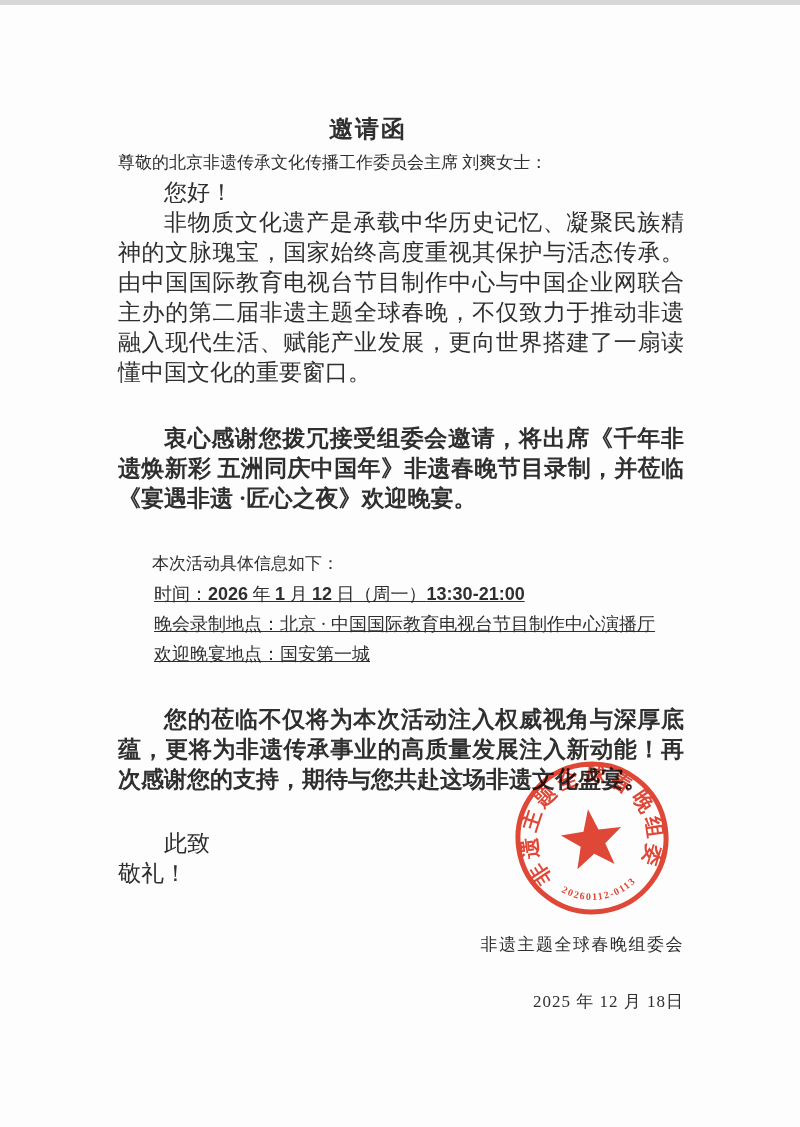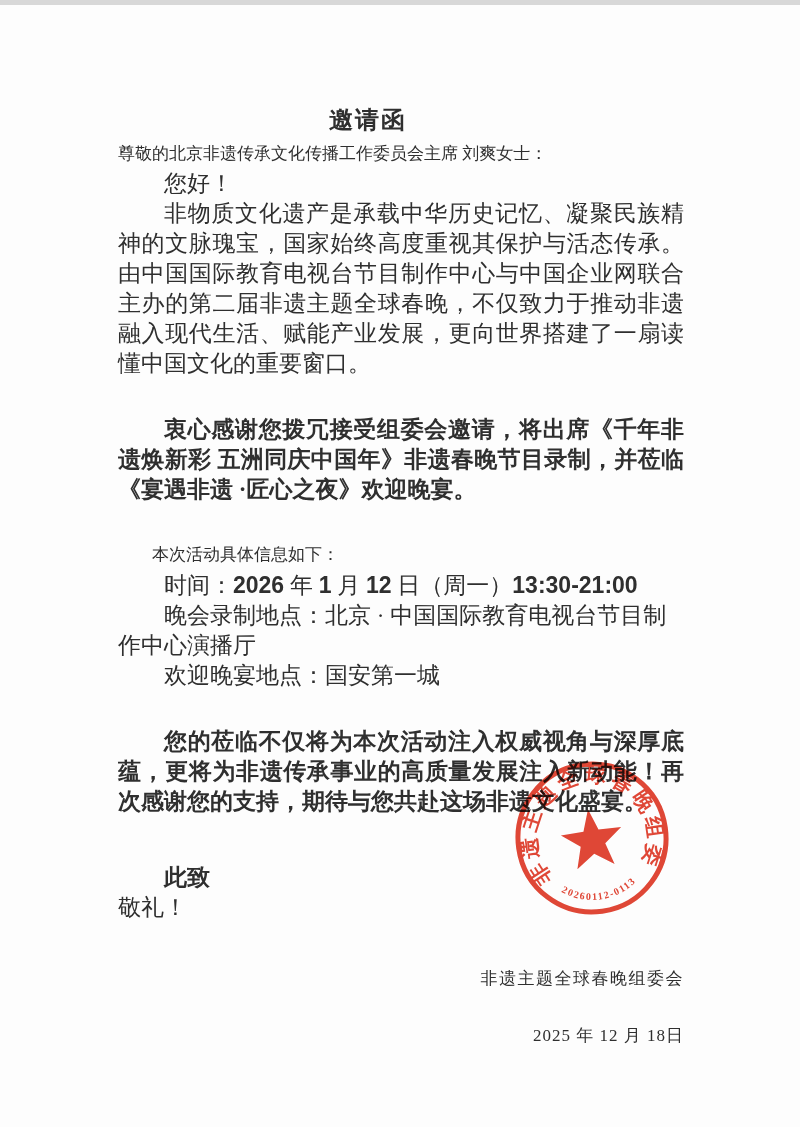--- a/index.html
+++ b/index.html
@@ -10,21 +10,21 @@
     color:#2f2f2f;
     position:relative;
     overflow:hidden;
   }
   .scan-strip{
     position:absolute;top:0;left:0;width:800px;height:5px;
     background:#d8d8d8;
   }
   .page{
     position:relative;
-    padding:4px 116px 0 118px;
+    padding:13px 116px 0 118px;
     width:566px;
   }
   .title{
     margin-top:97px;
     font-size:24px;
     line-height:38px;
     font-weight:bold;
     text-align:center;
     transform:translateX(-33px);
     letter-spacing:2px;
@@ -35,27 +35,27 @@
     line-height:30px;
   }
   .para{
     font-size:23px;
     line-height:30px;
     text-indent:2em;
     text-align:justify;
     margin:0;
   }
   .gap{margin-top:36px;font-weight:bold;}
-  .gap-sm{margin-top:46px;font-weight:bold;}
+  .gap-sm{margin-top:34px;}
   .details-heading{
     margin-top:35px;
     font-size:17px;line-height:30px;text-indent:2em;
   }
   .detail-row{
-    font-size:23px;line-height:30px;text-indent:2em;
+    font-size:18px;line-height:30px;text-indent:2em;text-decoration:underline;
   }
   .detail-row b{font-family:"Liberation Sans","DejaVu Sans",sans-serif;font-weight:600;}
   .closing-jingli{
     font-size:23px;line-height:30px;
   }
   .sig-block{
     margin-top:41px;
     text-align:right;
     font-size:17px;
     line-height:30px;

